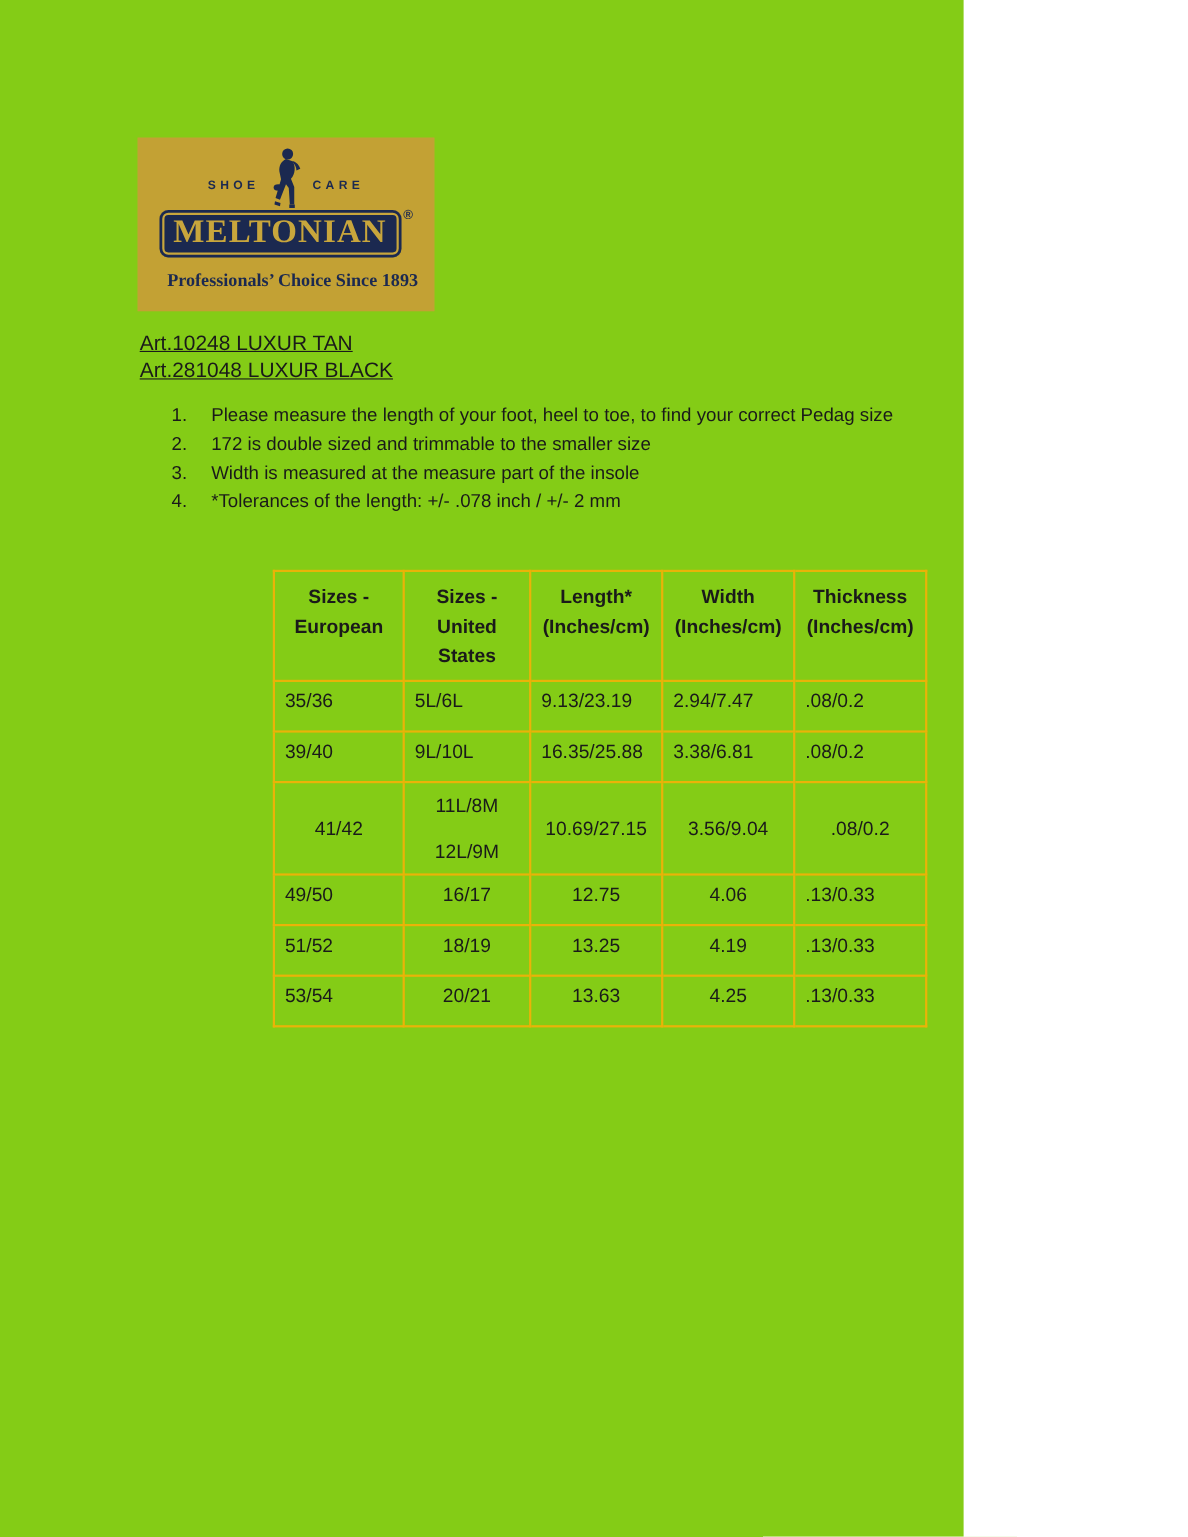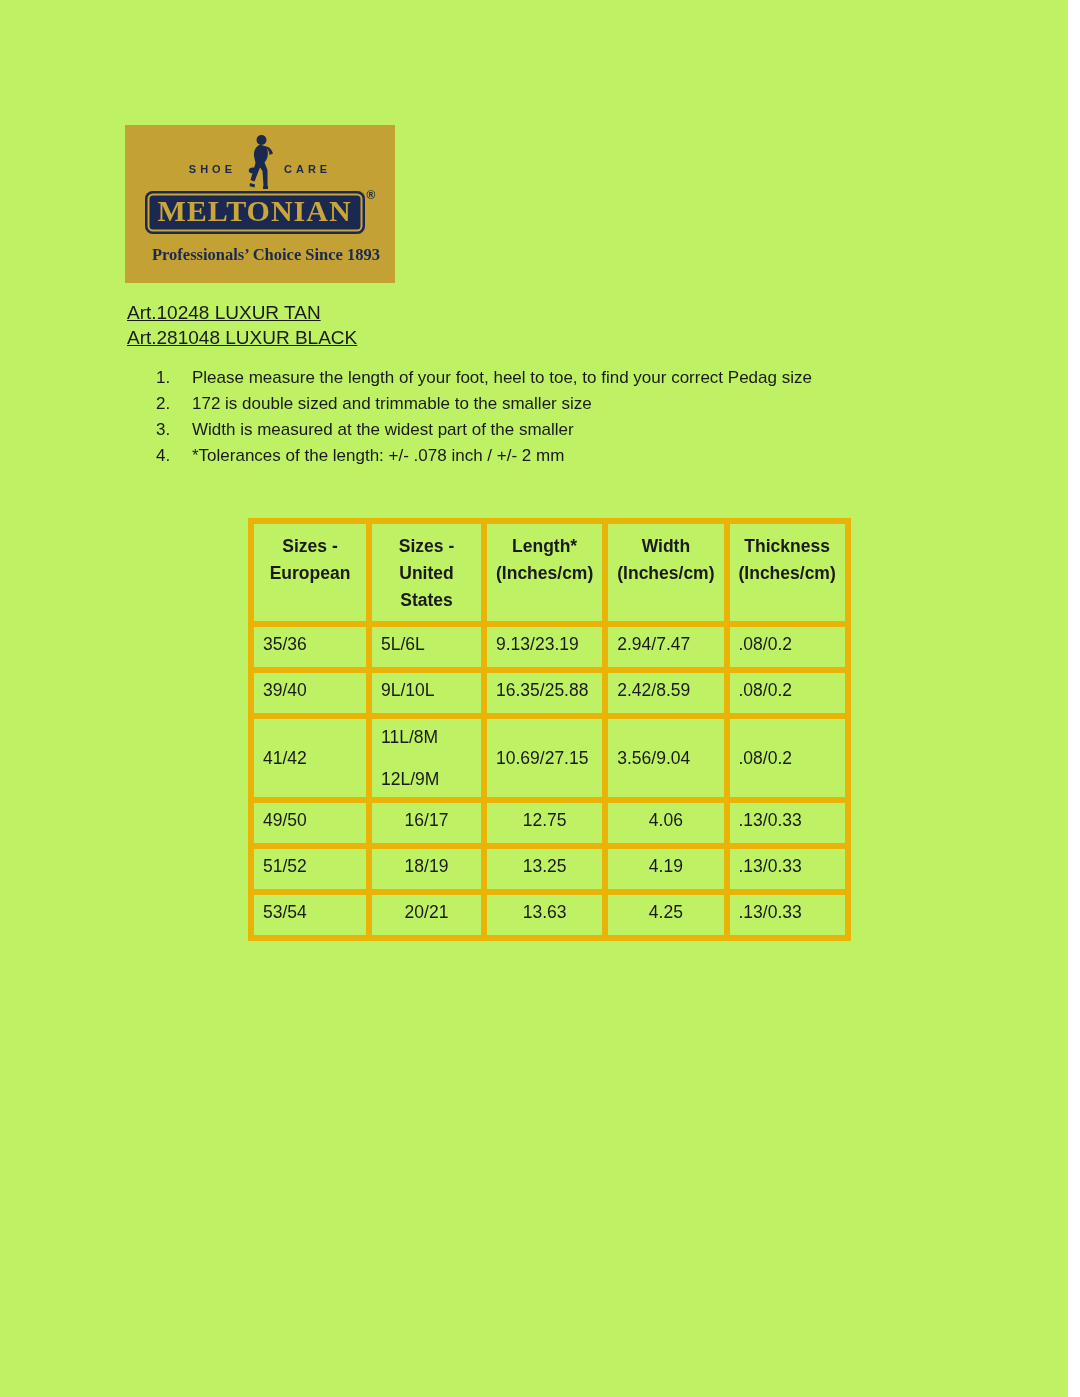--- a/index.html
+++ b/index.html
@@ -1,18 +1,18 @@
 <!DOCTYPE html>
 <html><head>
 <meta charset="utf-8">
 <style>
   * { margin:0; padding:0; box-sizing:border-box; }
   html,body { background:#ffffff; }
   .page {
-    position:relative; width:1068px; height:1397px; background:#bef264;
+    position:relative; width:876px; height:1397px; background:#84cc16;
     font-family:"Liberation Sans", sans-serif; color:#111111; overflow:hidden;
   }
 
   
   .logo-block {
     position:absolute; left:125px; top:125px; width:270px; height:158px;
     background:#C3A134;
   }
   .logo-top {
     position:absolute; top:8px; left:0; right:0; height:58px;
@@ -55,32 +55,32 @@
   .note { display:flex; font-size:17px; line-height:17px; margin-bottom:9px; color:#1a1a1a; }
   .note-num { width:36px; flex:none; }
   .note-text { white-space:pre; }
 
   
   .size-table {
     position:absolute; left:248px; top:518px;
     border-collapse:collapse; table-layout:fixed;
   }
   .size-table th, .size-table td {
-    border:6px solid #eab308;
+    border:2px solid #eab308;
     font-size:17.5px; padding:7px 9px;
     vertical-align:top; text-align:left;
     white-space:pre-line; color:#1a1a1a;
   }
   .size-table th {
     font-weight:bold; text-align:center;
     height:100px; line-height:27px; padding-top:9px;
   }
   .size-table tr.row-normal { height:46px; }
   .size-table tr.row-tall { height:84px; }
-  .size-table tr.row-tall td { vertical-align:middle; }
+  .size-table tr.row-tall td { vertical-align:middle;text-align:center; }
   .size-table td.center { text-align:center; }
 </style>
 </head>
 <body>
 
 <div class="page">
 
   <div class="logo-block">
     <div class="logo-top">
       <span class="logo-word">SHOE</span>
@@ -110,21 +110,21 @@
     <div class="note">
       <span class="note-num">1.</span>
       <span class="note-text">Please measure the length of your foot, heel to toe, to find your correct Pedag size</span>
     </div>
     <div class="note">
       <span class="note-num">2.</span>
       <span class="note-text">172 is double sized and trimmable to the smaller size</span>
     </div>
     <div class="note">
       <span class="note-num">3.</span>
-      <span class="note-text">Width is measured at the widest part of the smaller</span>
+      <span class="note-text">Width is measured at the measure part of the insole</span>
     </div>
     <div class="note">
       <span class="note-num">4.</span>
       <span class="note-text">*Tolerances of the length: +/- .078 inch / +/- 2 mm</span>
     </div>
   </div>
 
   <table class="size-table">
     <colgroup>
       <col style="width:118px">
@@ -153,21 +153,21 @@
         <td>35/36</td>
         <td>5L/6L</td>
         <td>9.13/23.19</td>
         <td>2.94/7.47</td>
         <td>.08/0.2</td>
       </tr>
       <tr class="row-normal">
         <td>39/40</td>
         <td>9L/10L</td>
         <td>16.35/25.88</td>
-        <td>2.42/8.59</td>
+        <td>3.38/6.81</td>
         <td>.08/0.2</td>
       </tr>
       <tr class="row-tall">
         <td>41/42</td>
         <td>11L/8M
 
 12L/9M</td>
         <td>10.69/27.15</td>
         <td>3.56/9.04</td>
         <td>.08/0.2</td>

